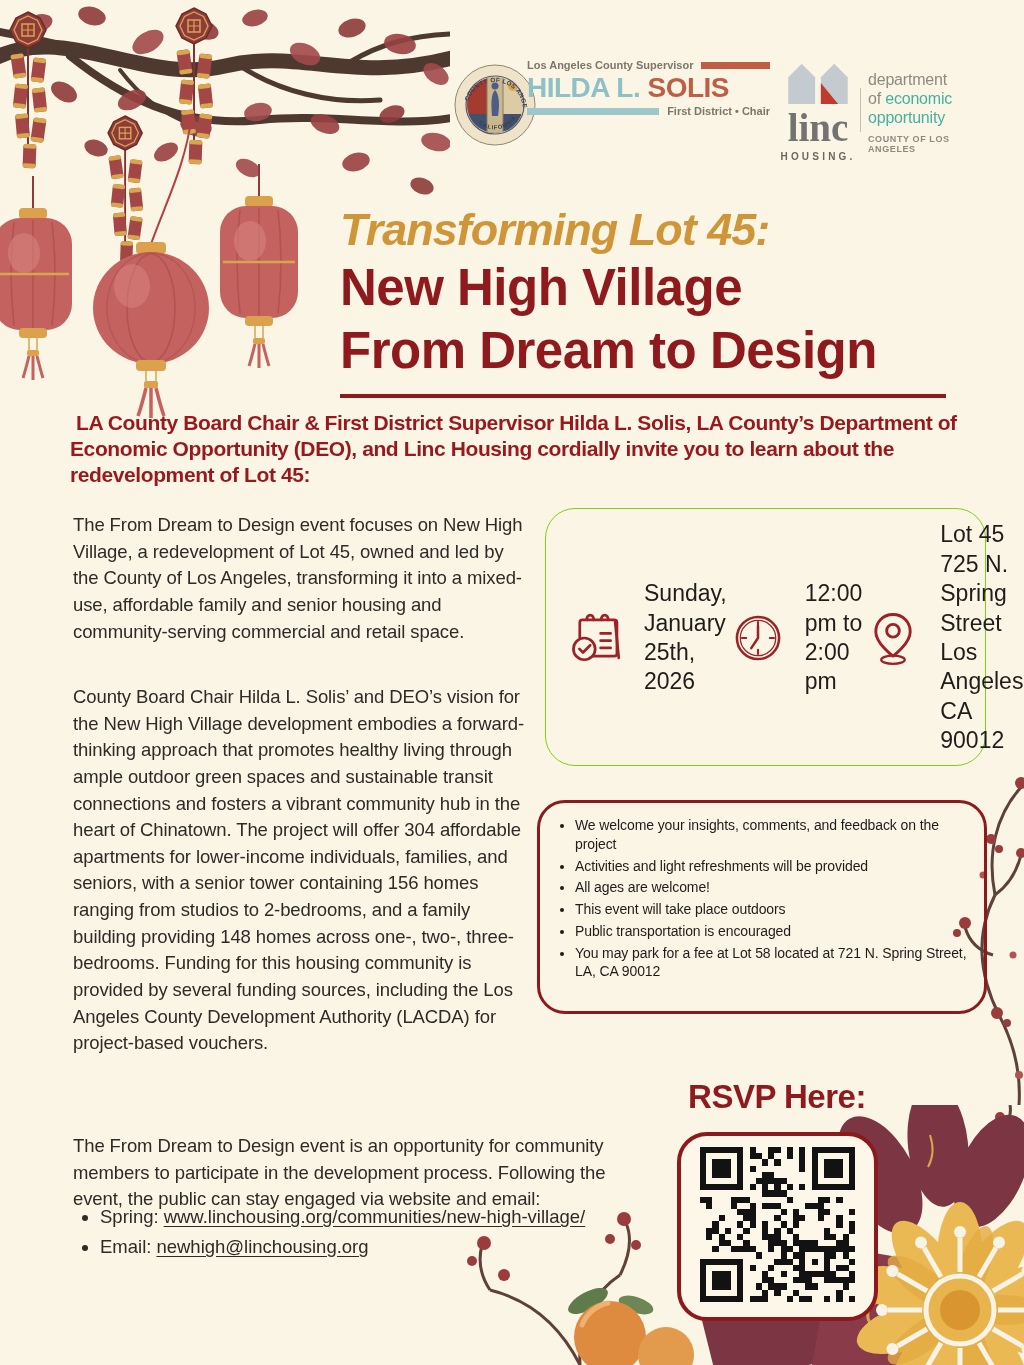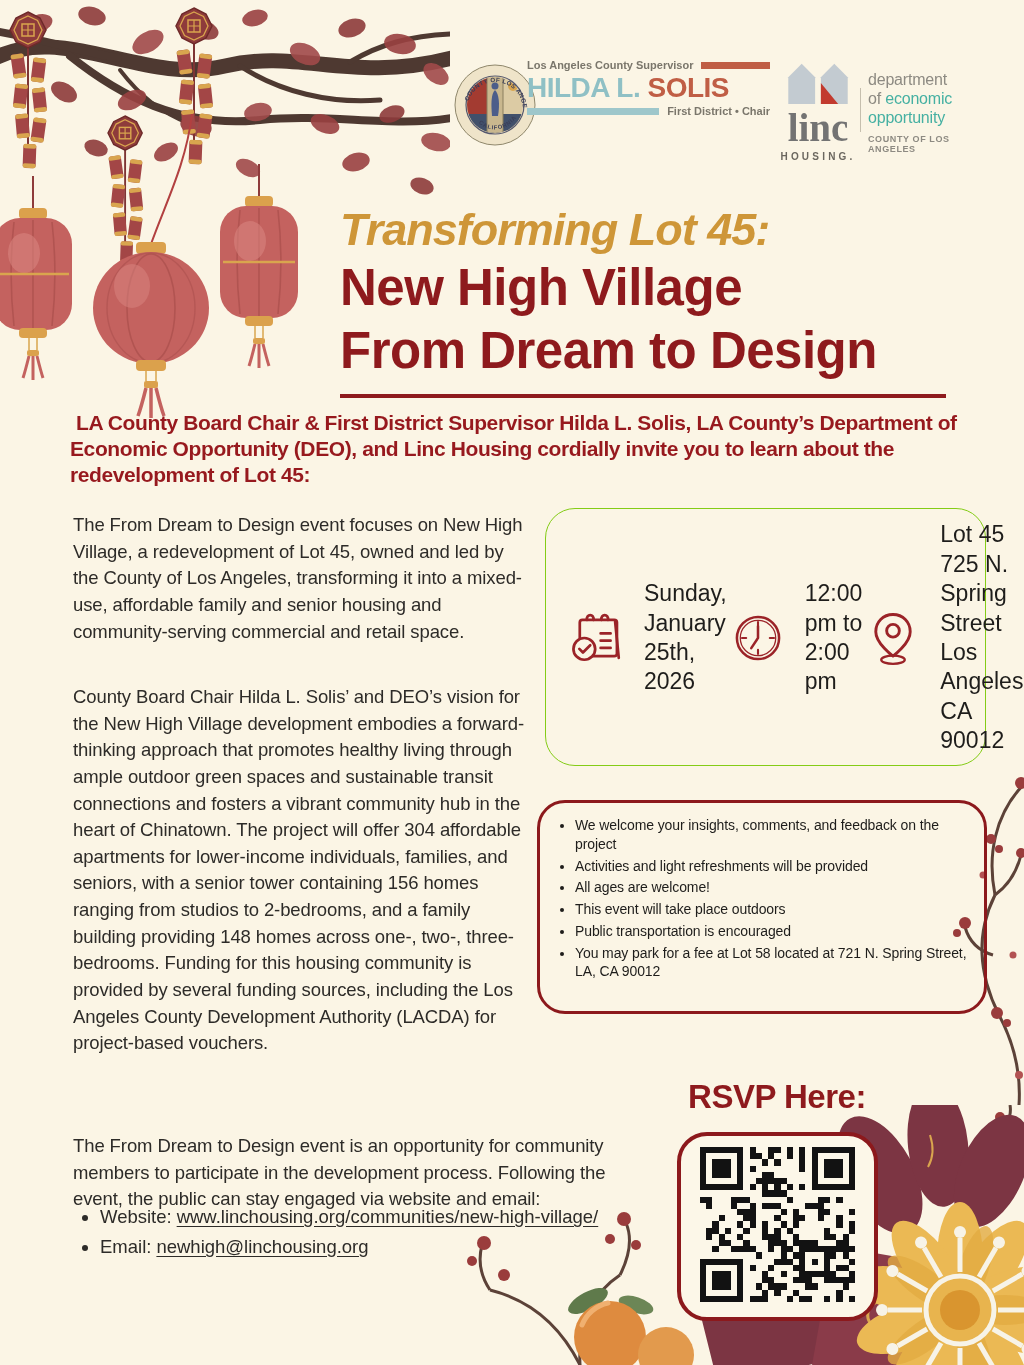--- a/index.html
+++ b/index.html
@@ -607,20 +607,20 @@
           <rect x="1" y="19" width="5" height="5" fill="#FCF7E8"></rect>
           <rect x="2" y="20" width="3" height="3" fill="#121212"></rect>
           <rect x="16" y="16" width="5" height="5" fill="#121212"></rect>
           <rect x="17" y="17" width="3" height="3" fill="#FCF7E8"></rect>
           <rect x="18" y="18" width="1" height="1" fill="#121212"></rect>
         </svg></div>
   </div>
 
   <ul class="abs links">
     <li>
-      <span class="llabel">Website:</span><span class="url">www.linchousing.org/communities/new-high-village/</span>
+      <span class="llabel">Spring:</span><span class="url">www.linchousing.org/communities/new-high-village/</span>
     </li>
     <li>
       <span class="llabel">Email:</span><span class="url">newhigh@linchousing.org</span>
     </li>
   </ul>
 
 </div>
 
 </body></html>

